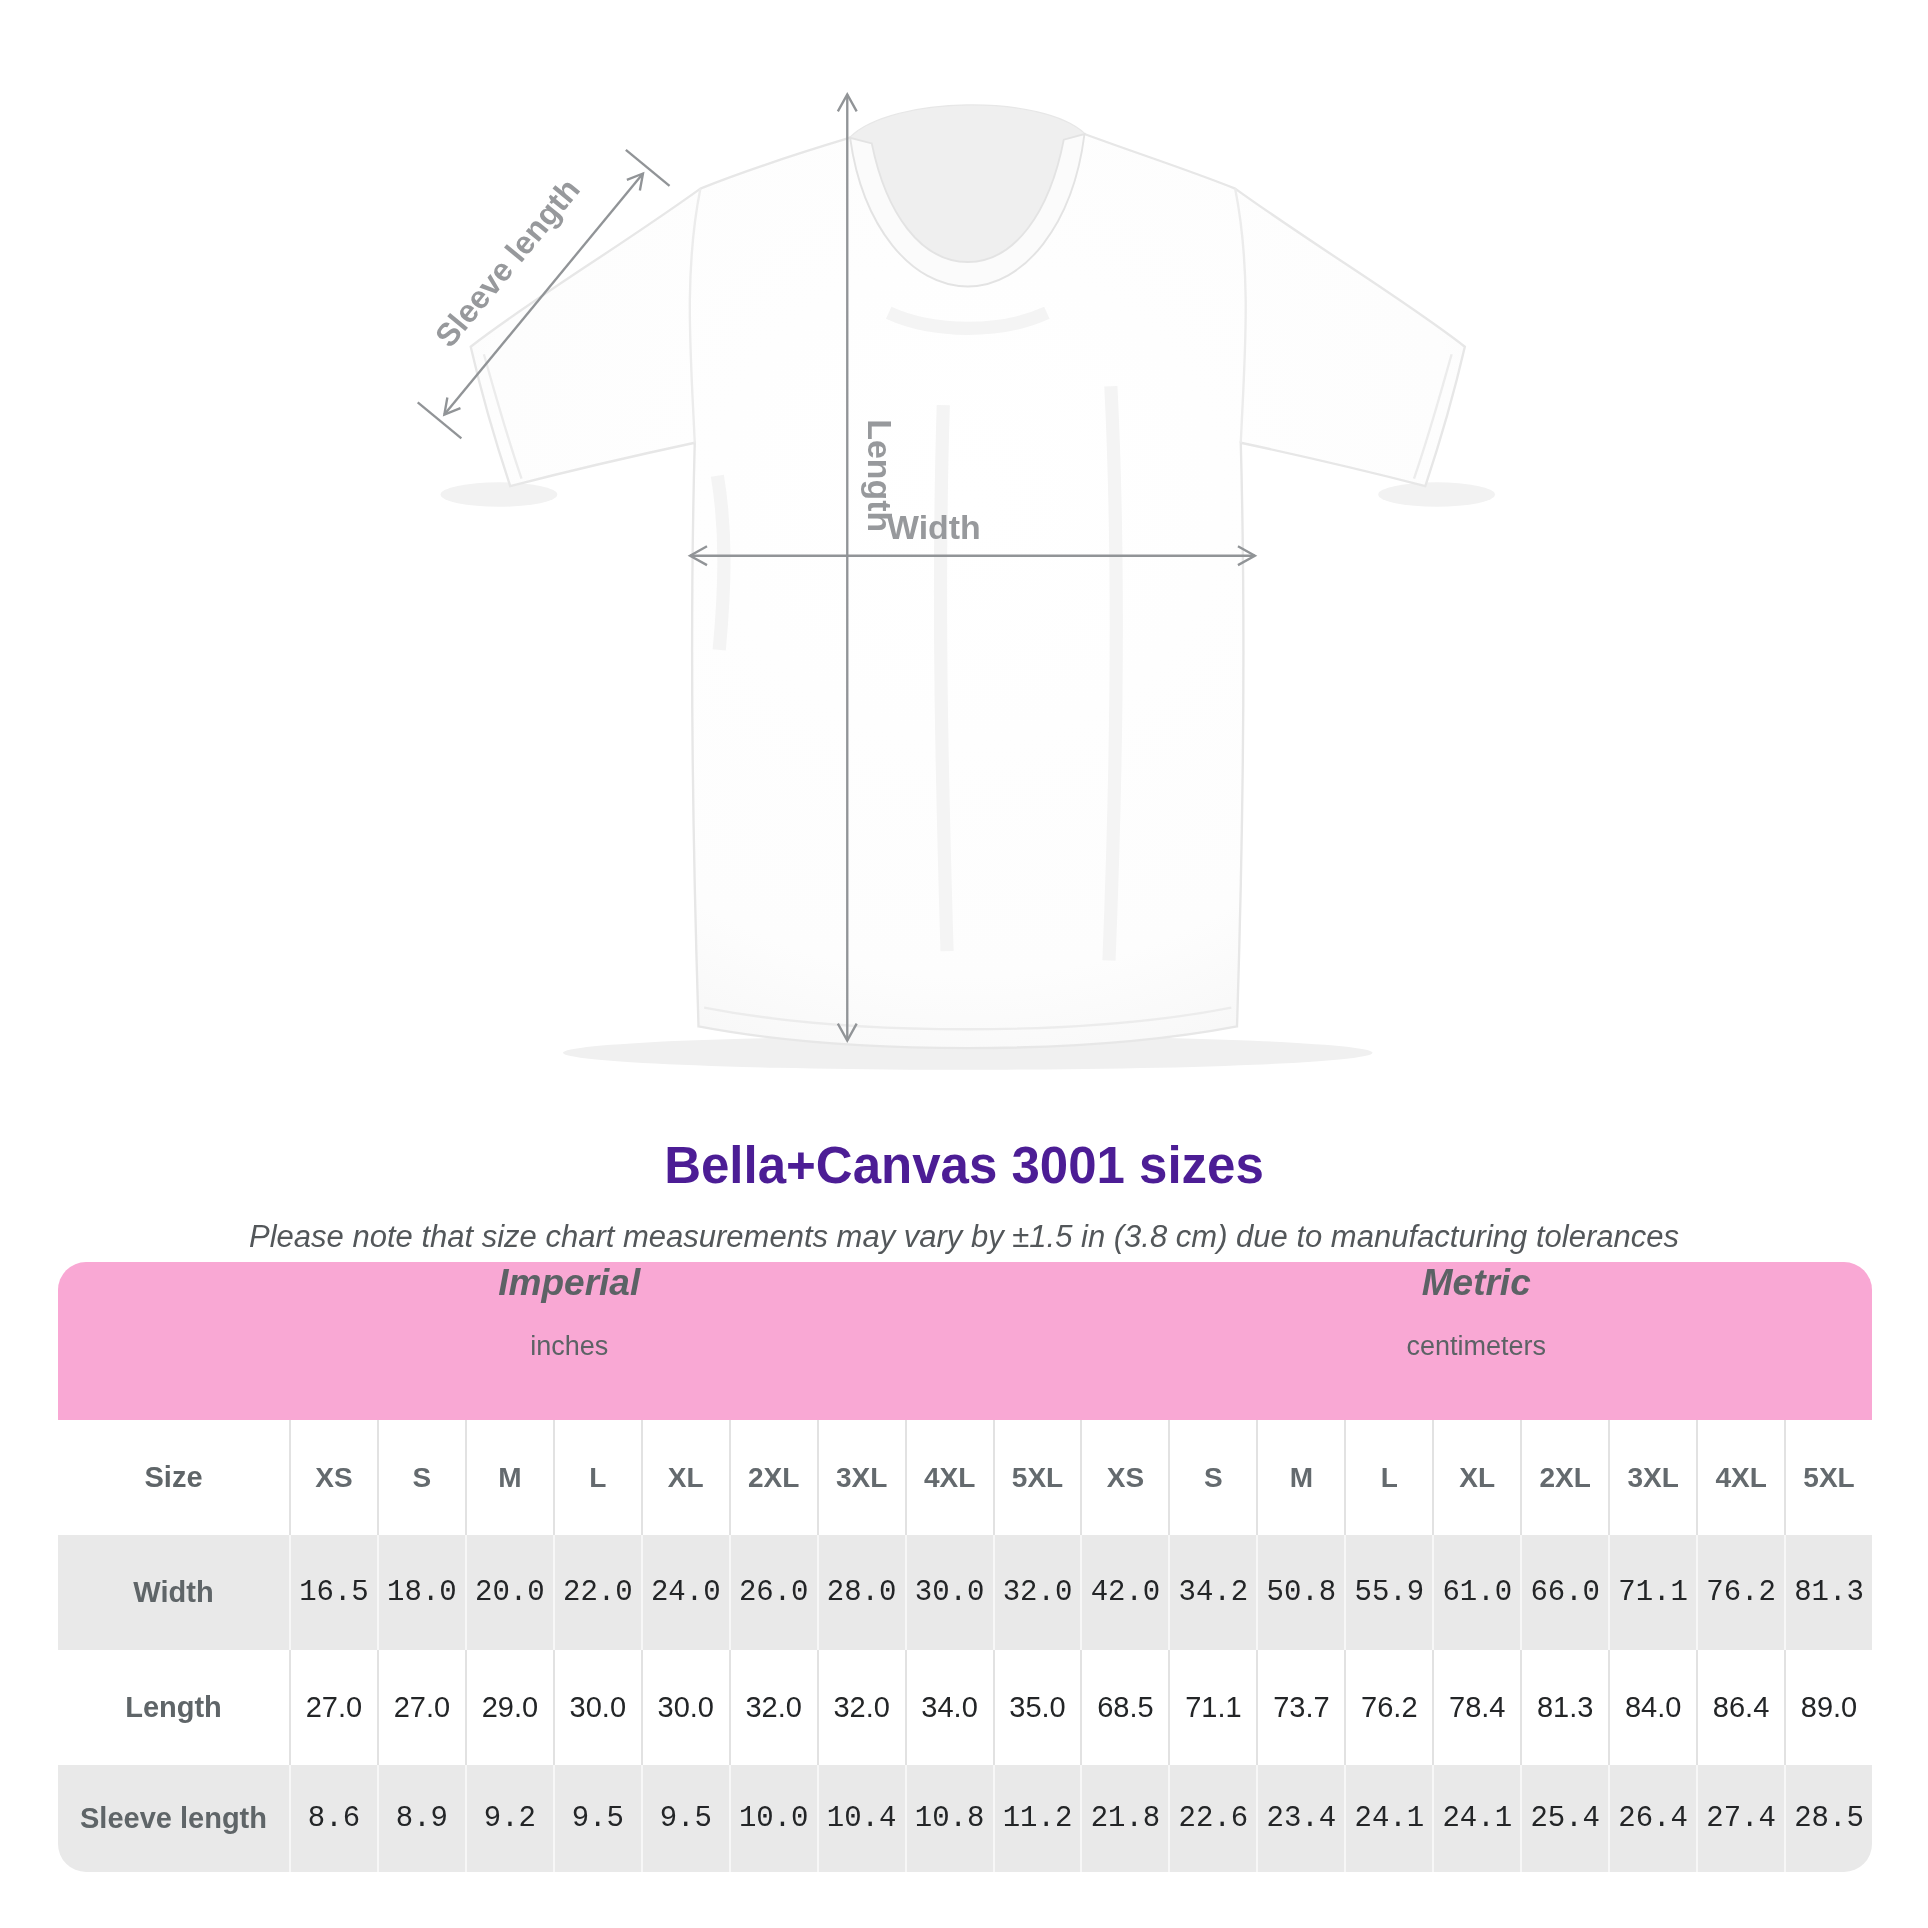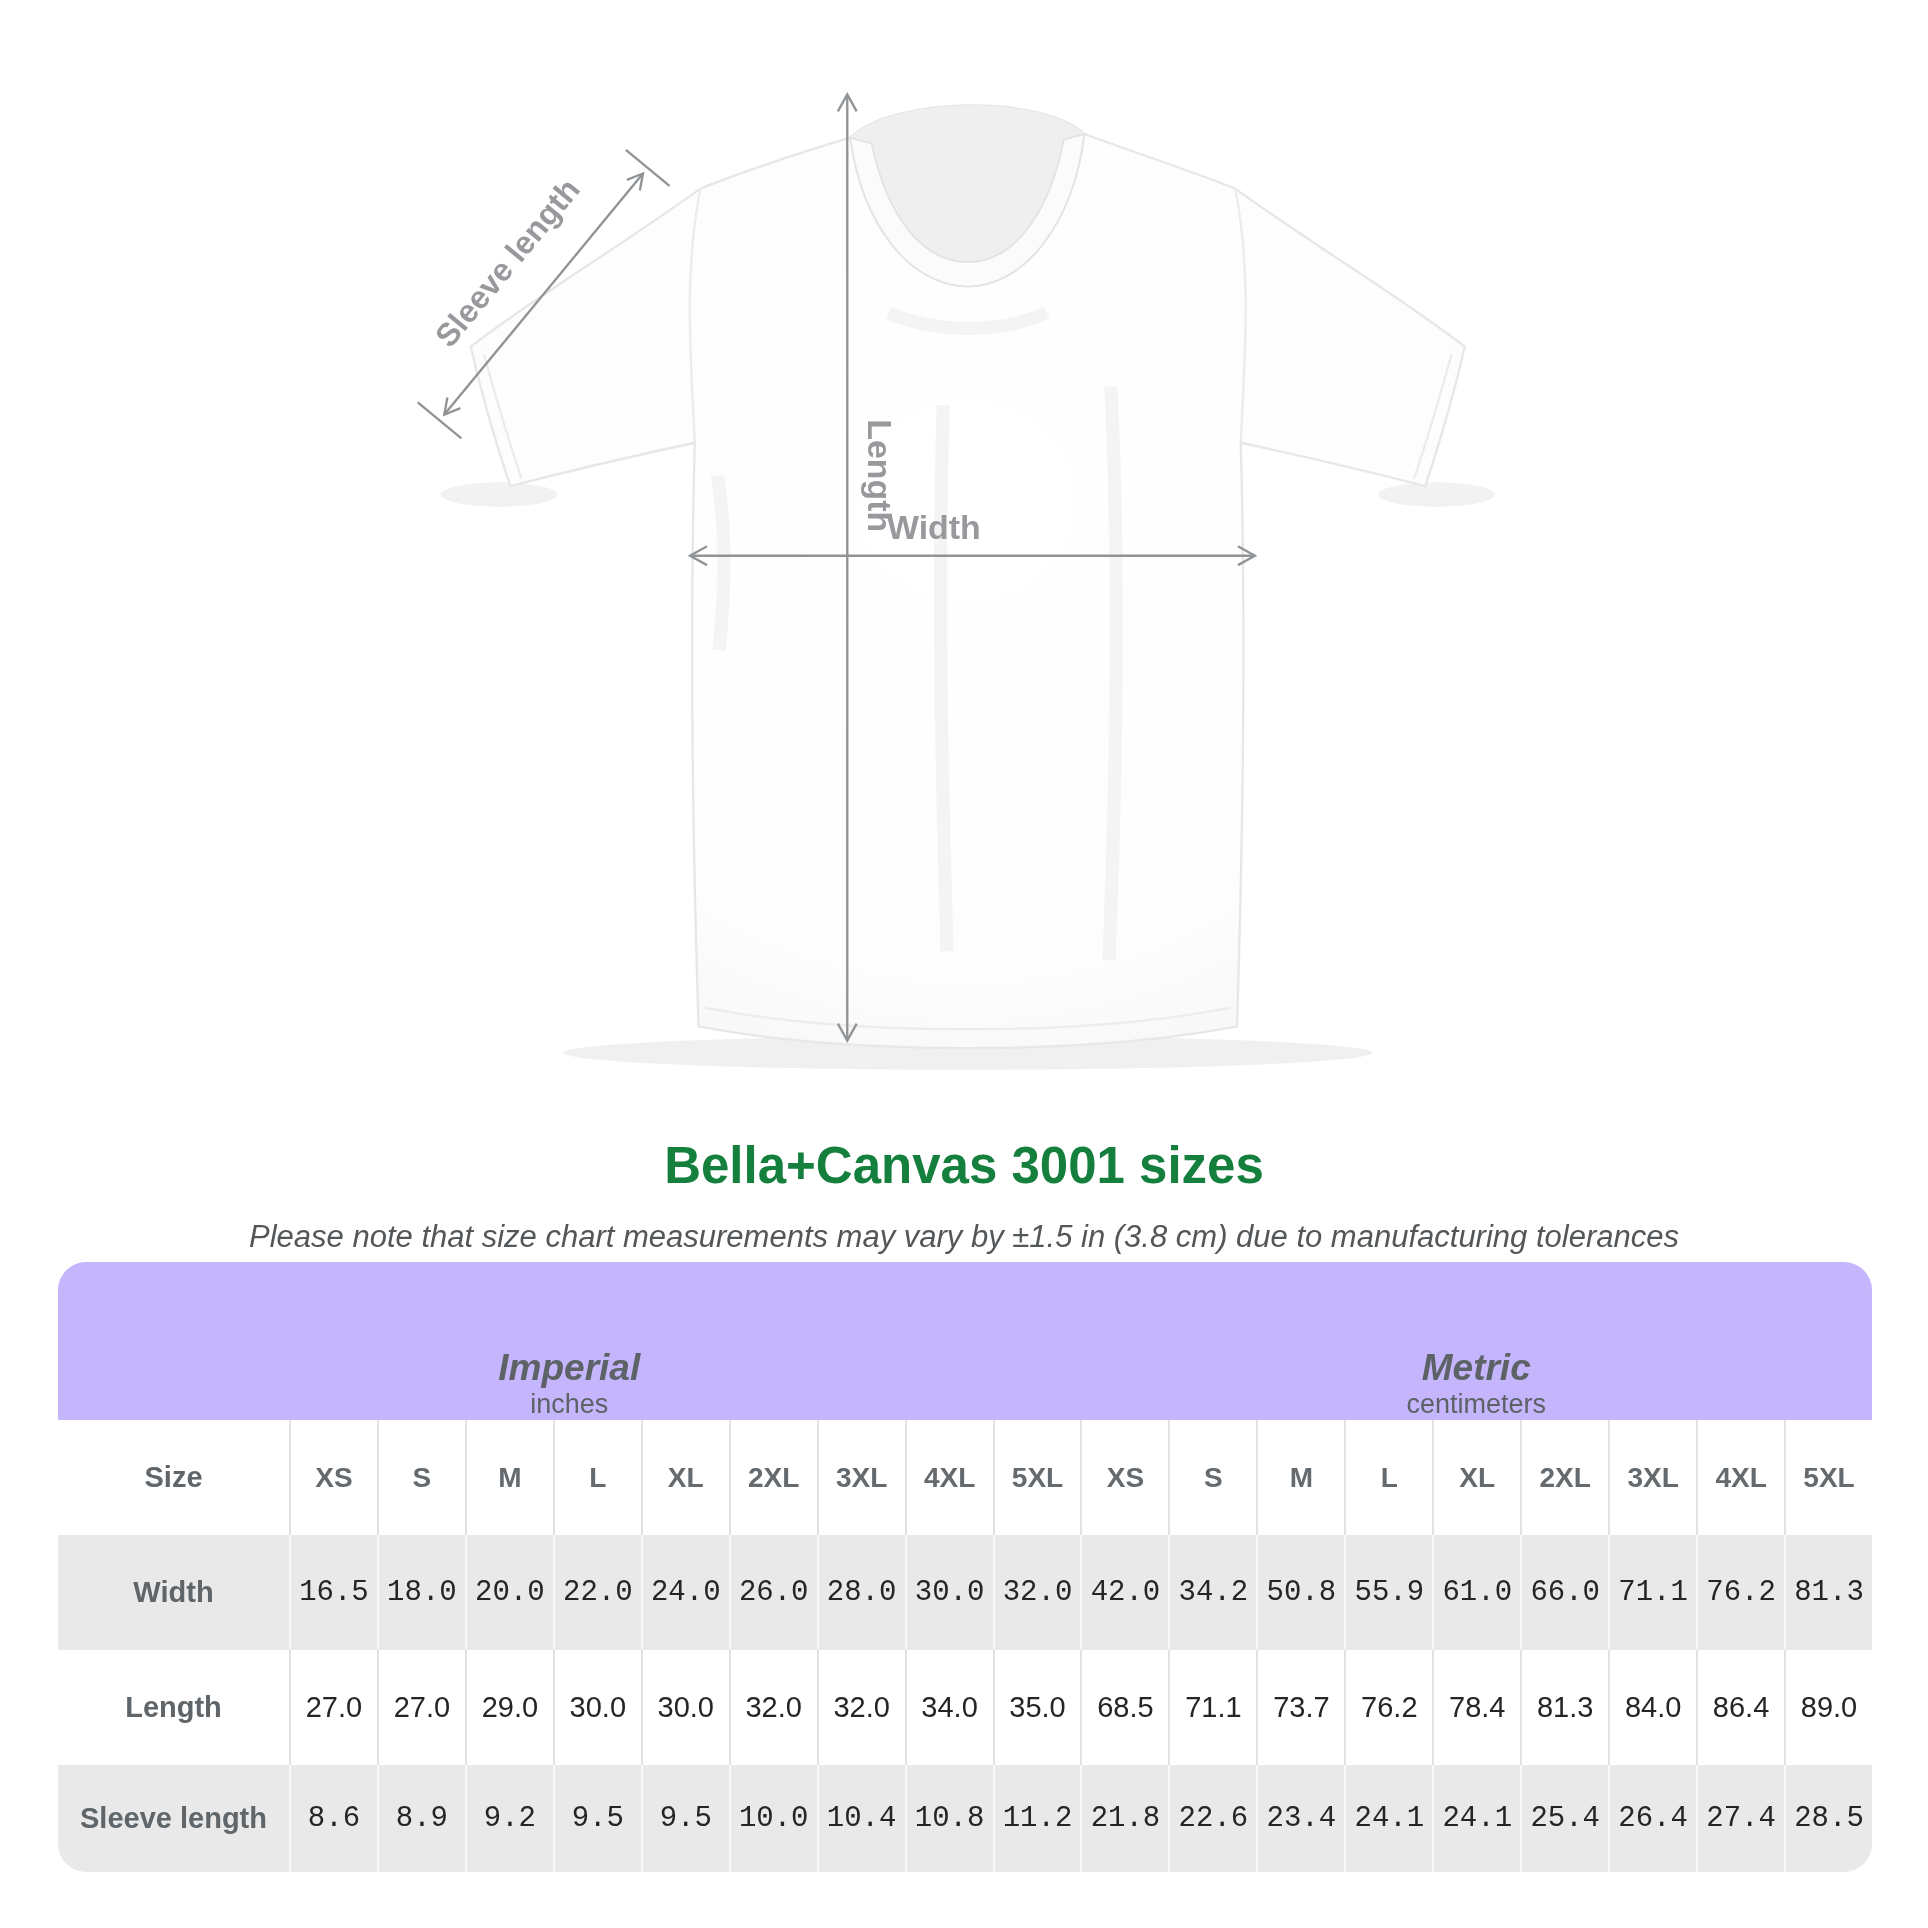--- a/index.html
+++ b/index.html
@@ -6,32 +6,32 @@
   body{width:1928px;height:1928px;position:relative;overflow:hidden;
        font-family:"Liberation Sans",sans-serif;}
 
   
   #diagram{position:absolute;left:0;top:0;}
   #diagram text{font-family:"Liberation Sans",sans-serif;font-weight:bold;fill:#97999c;}
   .dim{stroke:#919497;stroke-width:2.5;fill:none;}
 
   
   .page-title{position:absolute;left:0;top:1136px;width:1928px;text-align:center;
-              font-size:51px;font-weight:bold;color:#15803d;letter-spacing:0px;}
+              font-size:51px;font-weight:bold;color:#4c1d95;letter-spacing:0px;}
   .page-subtitle{position:absolute;left:0;top:1207px;width:1928px;text-align:center;
               font-size:31px;font-style:italic;color:#53575a;margin-top:12px;}
 
   
   .size-table{position:absolute;left:58px;top:1262px;width:1814px;height:610px;
               border-radius:28px;overflow:hidden;background:#ffffff;}
   .grid{display:grid;width:100%;height:100%;
         grid-template-columns:231px repeat(18,1fr);
         grid-template-rows:158px 115px 115px 115px 107px;}
-  .t-band{background:#c4b5fd;display:flex;flex-direction:column;align-items:center;
-          justify-content:flex-end;gap:0;}
+  .t-band{background:#f9a8d4;display:flex;flex-direction:column;align-items:center;
+          justify-content:flex-start;gap:27px;}
   .t-band .t-unit-name{font-size:37px;font-weight:bold;font-style:italic;color:#5c6265;}
   .t-band .t-unit-sub{font-size:27px;color:#5c6265;}
   .c{display:flex;align-items:center;justify-content:center;
      font-size:29px;color:#232527;background:#ffffff;}
   .c.bg-g{background:#e9e9e9;}
   .c.sep-w{border-left:2.8px solid #e2e2e2;}
   .c.sep-g{border-left:2.8px solid #f7f7f7;font-family:Liberation Mono, monospace;}
   .c.rowlabel{font-weight:bold;color:#5f6568;font-size:29px;text-align:right;}
   .c.sizehead{font-weight:bold;color:#646a6e;font-size:28px;}
 </style>

